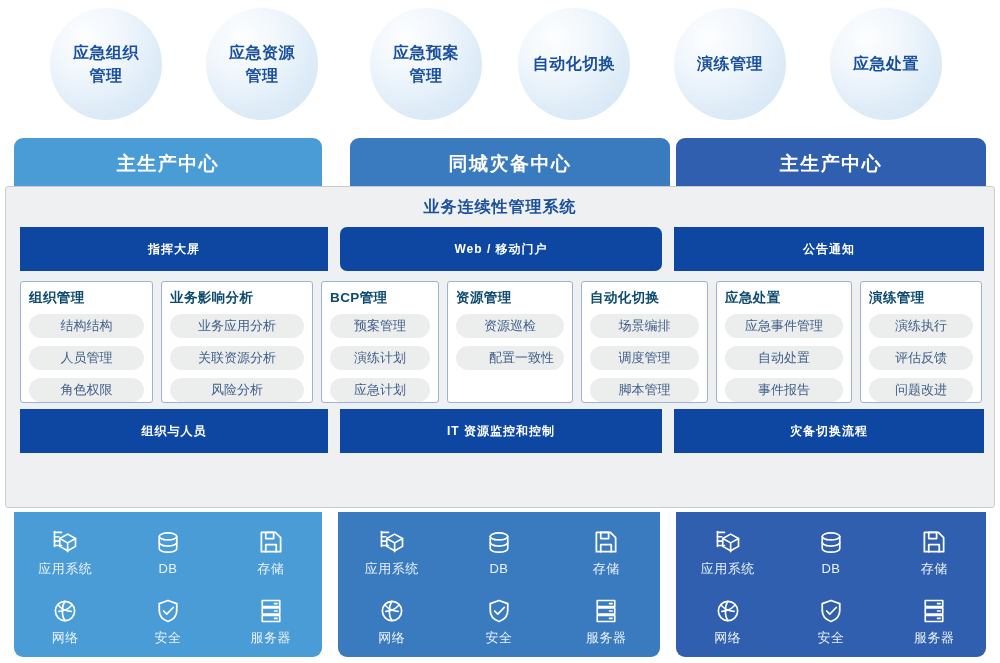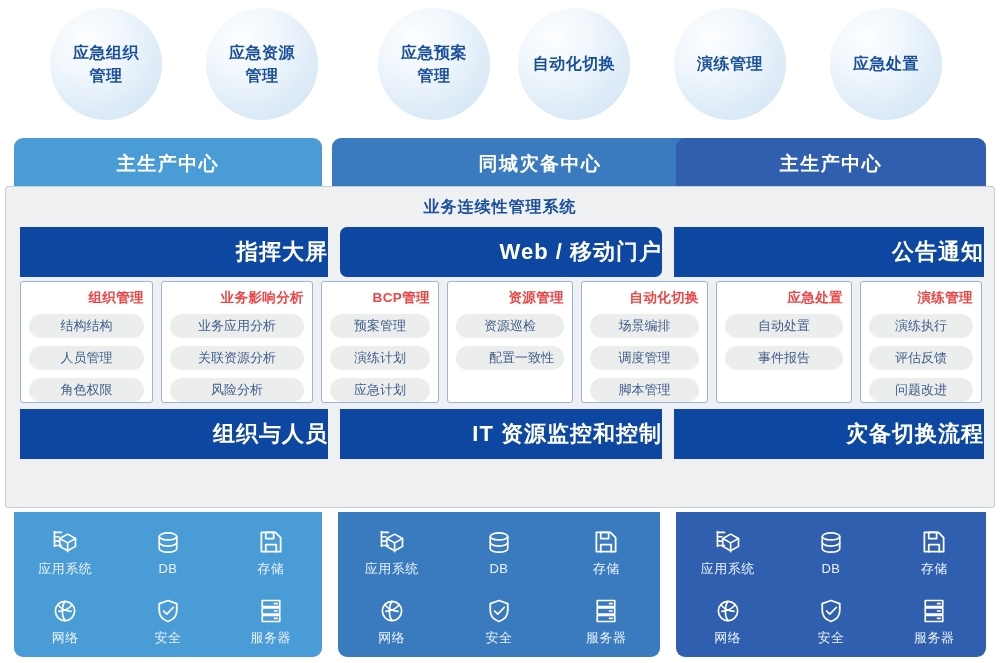--- a/index.html
+++ b/index.html
@@ -86,27 +86,27 @@
 
   .band {
     position: absolute;
     left: 0;
     width: 990px;
     height: 44px;
   }
   .band-item {
     position: absolute;
     top: 0;
-    height: 50px;
+    height: 44px;
     background: #0d47a1;
     display: flex;
     align-items: center;
-    justify-content: flex-end;
+    justify-content: center;
     color: #ffffff;
-    font-size: 22px;
+    font-size: 12px;
     font-weight: bold;
     letter-spacing: 1px;
   }
   #band-top { top: 40px; }
   #band-bottom { top: 222px; }
 
   
   .cards-layer {
     position: absolute;
     left: 0;
@@ -118,22 +118,22 @@
     position: absolute;
     top: 0;
     height: 122px;
     box-sizing: border-box;
     background: #ffffff;
     border: 1px solid #9bb4d6;
     border-radius: 3px;
     padding: 7px 8px 0 8px;
   }
   .fcard-title {
-    text-align: right;
-    color: #ef4444;
+    text-align: left;
+    color: #0c4a6e;
     font-size: 13.5px;
     font-weight: bold;
     letter-spacing: 0.4px;
     margin-bottom: 7px;
   }
   .fitem {
     background: #eceded;
     color: #3f5e88;
     font-size: 13px;
     text-align: center;
@@ -189,21 +189,21 @@
           <span>应急组织</span>
           <span>管理</span>
         </div>
       </div>
       <div class="bubble" style="left: 206px;">
         <div>
           <span>应急资源</span>
           <span>管理</span>
         </div>
       </div>
-      <div class="bubble" style="left: 378px;">
+      <div class="bubble" style="left: 370px;">
         <div>
           <span>应急预案</span>
           <span>管理</span>
         </div>
       </div>
       <div class="bubble" style="left: 518px;">
         <div>
           <span>自动化切换</span>
         </div>
       </div>
@@ -216,21 +216,21 @@
         <div>
           <span>应急处置</span>
         </div>
       </div>
     </div>
 
   <div id="center-headers">
       <div class="col-header" style="left: 14px; width: 308px; background: rgb(74, 156, 214);">
         <span>主生产中心</span>
       </div>
-      <div class="col-header" style="left: 332px; width: 320px; background: rgb(58, 123, 192); padding-left: 48px;">
+      <div class="col-header" style="left: 350px; width: 320px; background: rgb(58, 123, 192);">
         <span>同城灾备中心</span>
       </div>
       <div class="col-header" style="left: 676px; width: 310px; background: rgb(47, 95, 174);">
         <span>主生产中心</span>
       </div>
     </div>
 
   <div class="main-card">
     <div class="system-title">业务连续性管理系统</div>
     <div class="band" id="band-top">
@@ -269,20 +269,21 @@
           <div class="fitem" style="background: rgb(236, 237, 237); padding-left: 23px;">配置一致性</div>
         </div>
         <div class="fcard" style="left: 575px; width: 127px;">
           <div class="fcard-title">自动化切换</div>
           <div class="fitem" style="background: rgb(236, 237, 237);">场景编排</div>
           <div class="fitem" style="background: rgb(236, 237, 237);">调度管理</div>
           <div class="fitem" style="background: rgb(236, 237, 237);">脚本管理</div>
         </div>
         <div class="fcard" style="left: 710px; width: 136px;">
           <div class="fcard-title">应急处置</div>
+          <div class="fitem" style="background: rgb(236, 237, 237);">应急事件管理</div>
           <div class="fitem" style="background: rgb(236, 237, 237);">自动处置</div>
           <div class="fitem" style="background: rgb(236, 237, 237);">事件报告</div>
         </div>
         <div class="fcard" style="left: 854px; width: 122px;">
           <div class="fcard-title">演练管理</div>
           <div class="fitem" style="background: rgb(236, 237, 237);">演练执行</div>
           <div class="fitem" style="background: rgb(236, 237, 237);">评估反馈</div>
           <div class="fitem" style="background: rgb(236, 237, 237);">问题改进</div>
         </div>
       </div>

